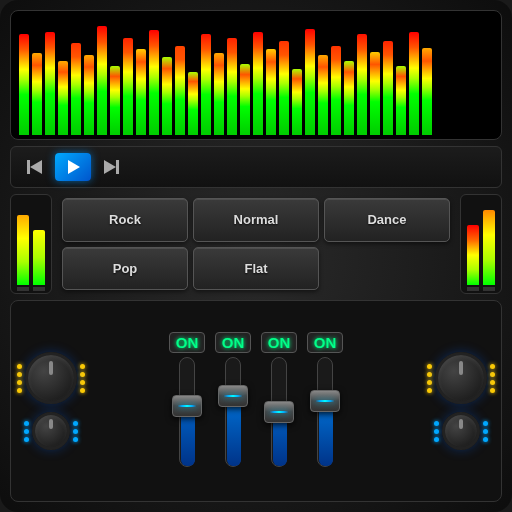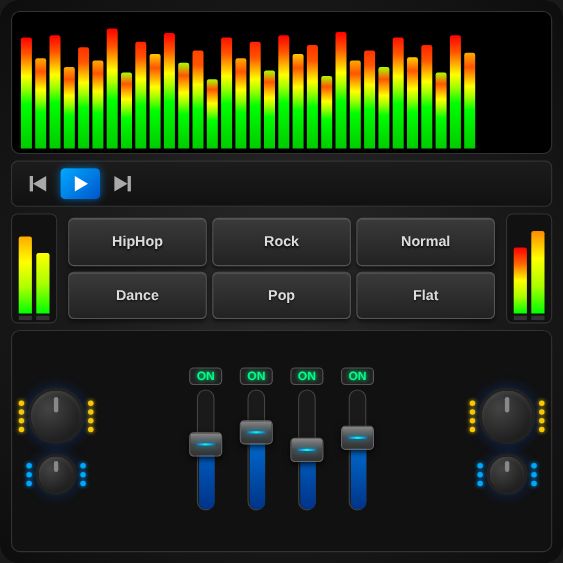--- a/index.html
+++ b/index.html
@@ -184,21 +184,21 @@
       flex-direction: column;
       align-items: center;
       gap: 4px;
       width: 36px;
     }
     .on-badge {
       background: #222;
       border: 1px solid #555;
       border-radius: 4px;
       padding: 1px 6px;
-      font-size: 11px;
+      font-size: 15px;
       font-weight: bold;
       color: #00ff88;
       text-shadow: 0 0 4px #00ff88;
       cursor: pointer;
     }
     .fader-track {
       width: 16px;
       height: 110px;
       background: #1a1a1a;
       border-radius: 8px;
@@ -318,21 +318,20 @@
         <div style="width:12px;height:70px;background:linear-gradient(to top,#00ff00,#aaff00,#ffff00,#ffaa00);border-radius:2px 2px 0 0;"></div>
         <div style="width:12px;height:4px;background:#333;"></div>
       </div>
       <div style="display:flex;flex-direction:column;align-items:center;gap:2px;justify-content:flex-end;height:100%;">
         <div style="width:12px;height:55px;background:linear-gradient(to top,#00ff00,#aaff00,#ffff00);border-radius:2px 2px 0 0;"></div>
         <div style="width:12px;height:4px;background:#333;"></div>
       </div>
     </div>
 
     <div class="preset-grid">
-      <button class="preset-btn">HipHop</button>
       <button class="preset-btn">Rock</button>
       <button class="preset-btn">Normal</button>
       <button class="preset-btn">Dance</button>
       <button class="preset-btn">Pop</button>
       <button class="preset-btn">Flat</button>
     </div>
 
     <div class="side-meters">
       <div style="display:flex;flex-direction:column;align-items:center;gap:2px;justify-content:flex-end;height:100%;">
         <div style="width:12px;height:60px;background:linear-gradient(to top,#00ff00,#aaff00,#ffff00,#ff6600,#ff0000);border-radius:2px 2px 0 0;"></div>

